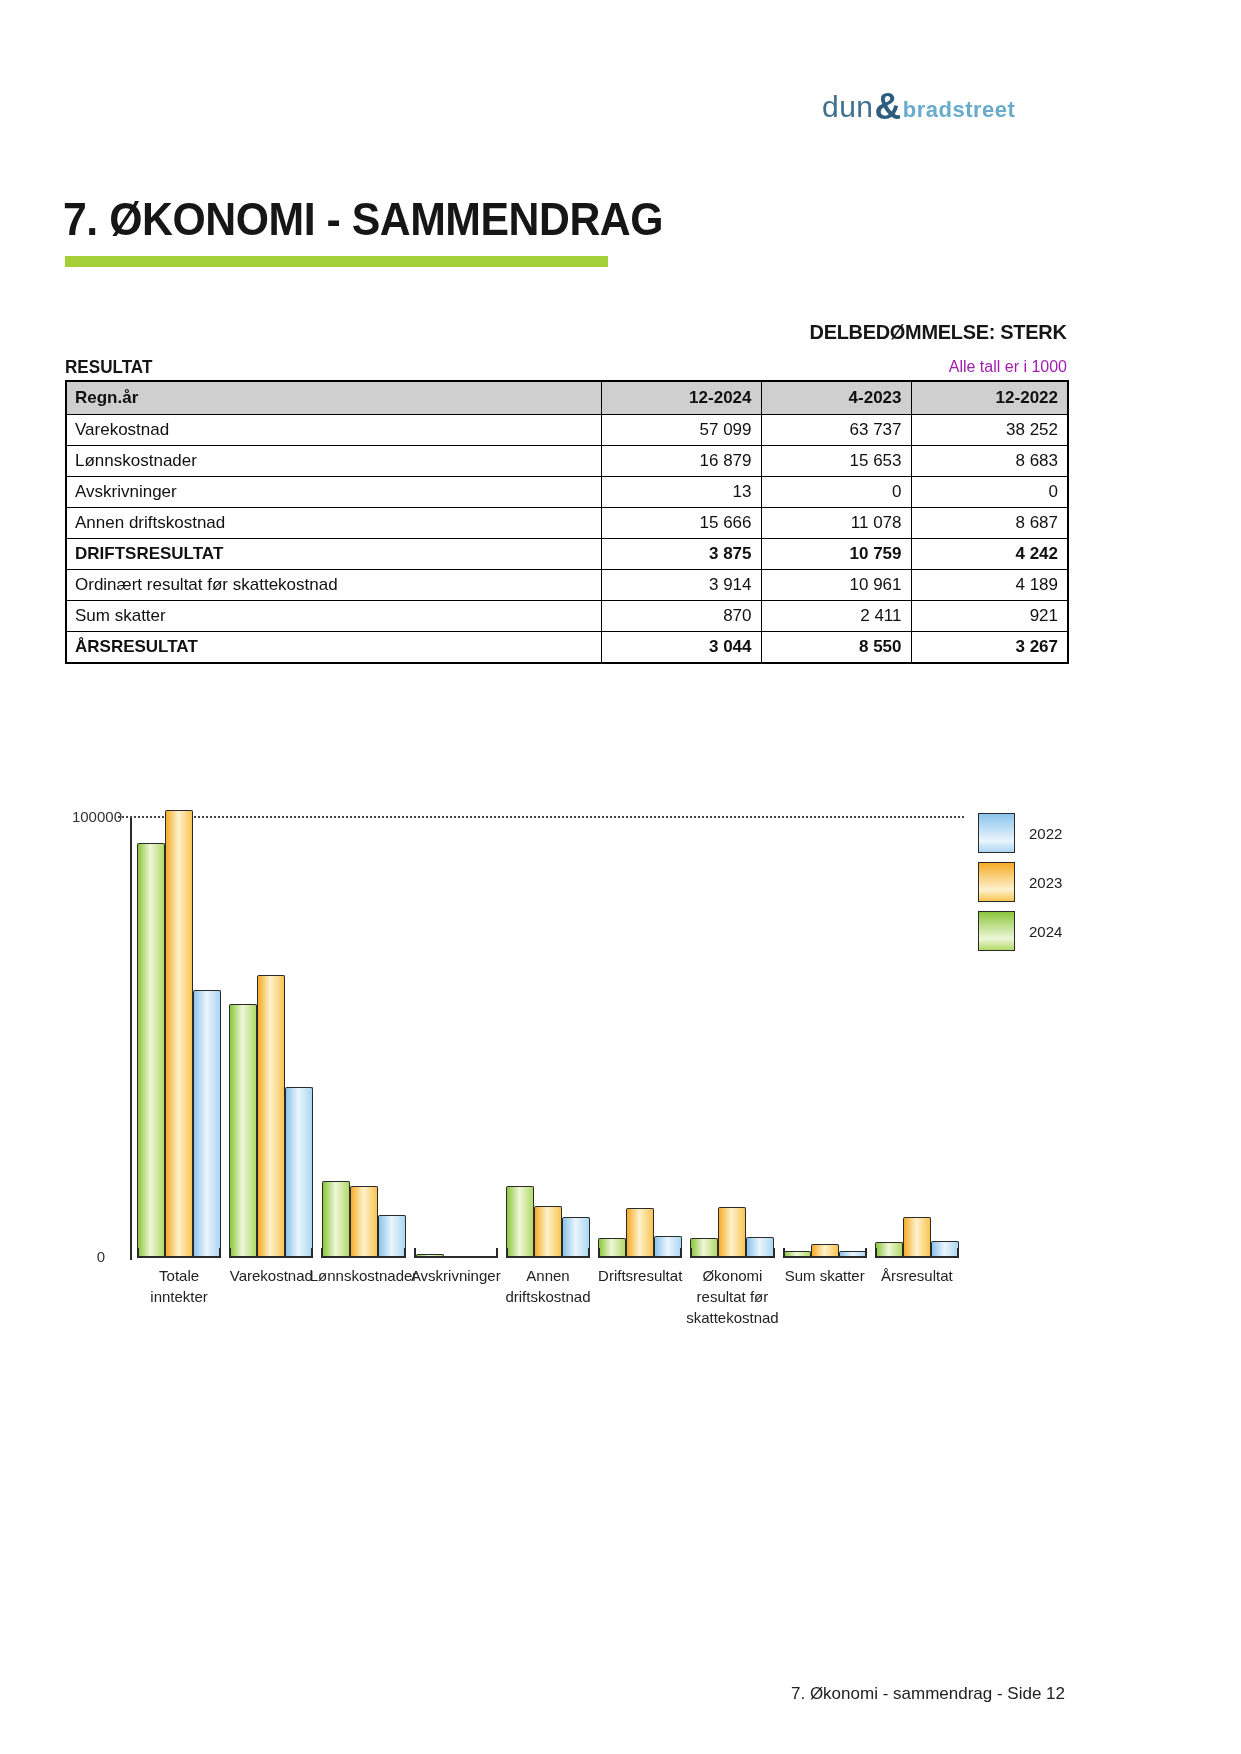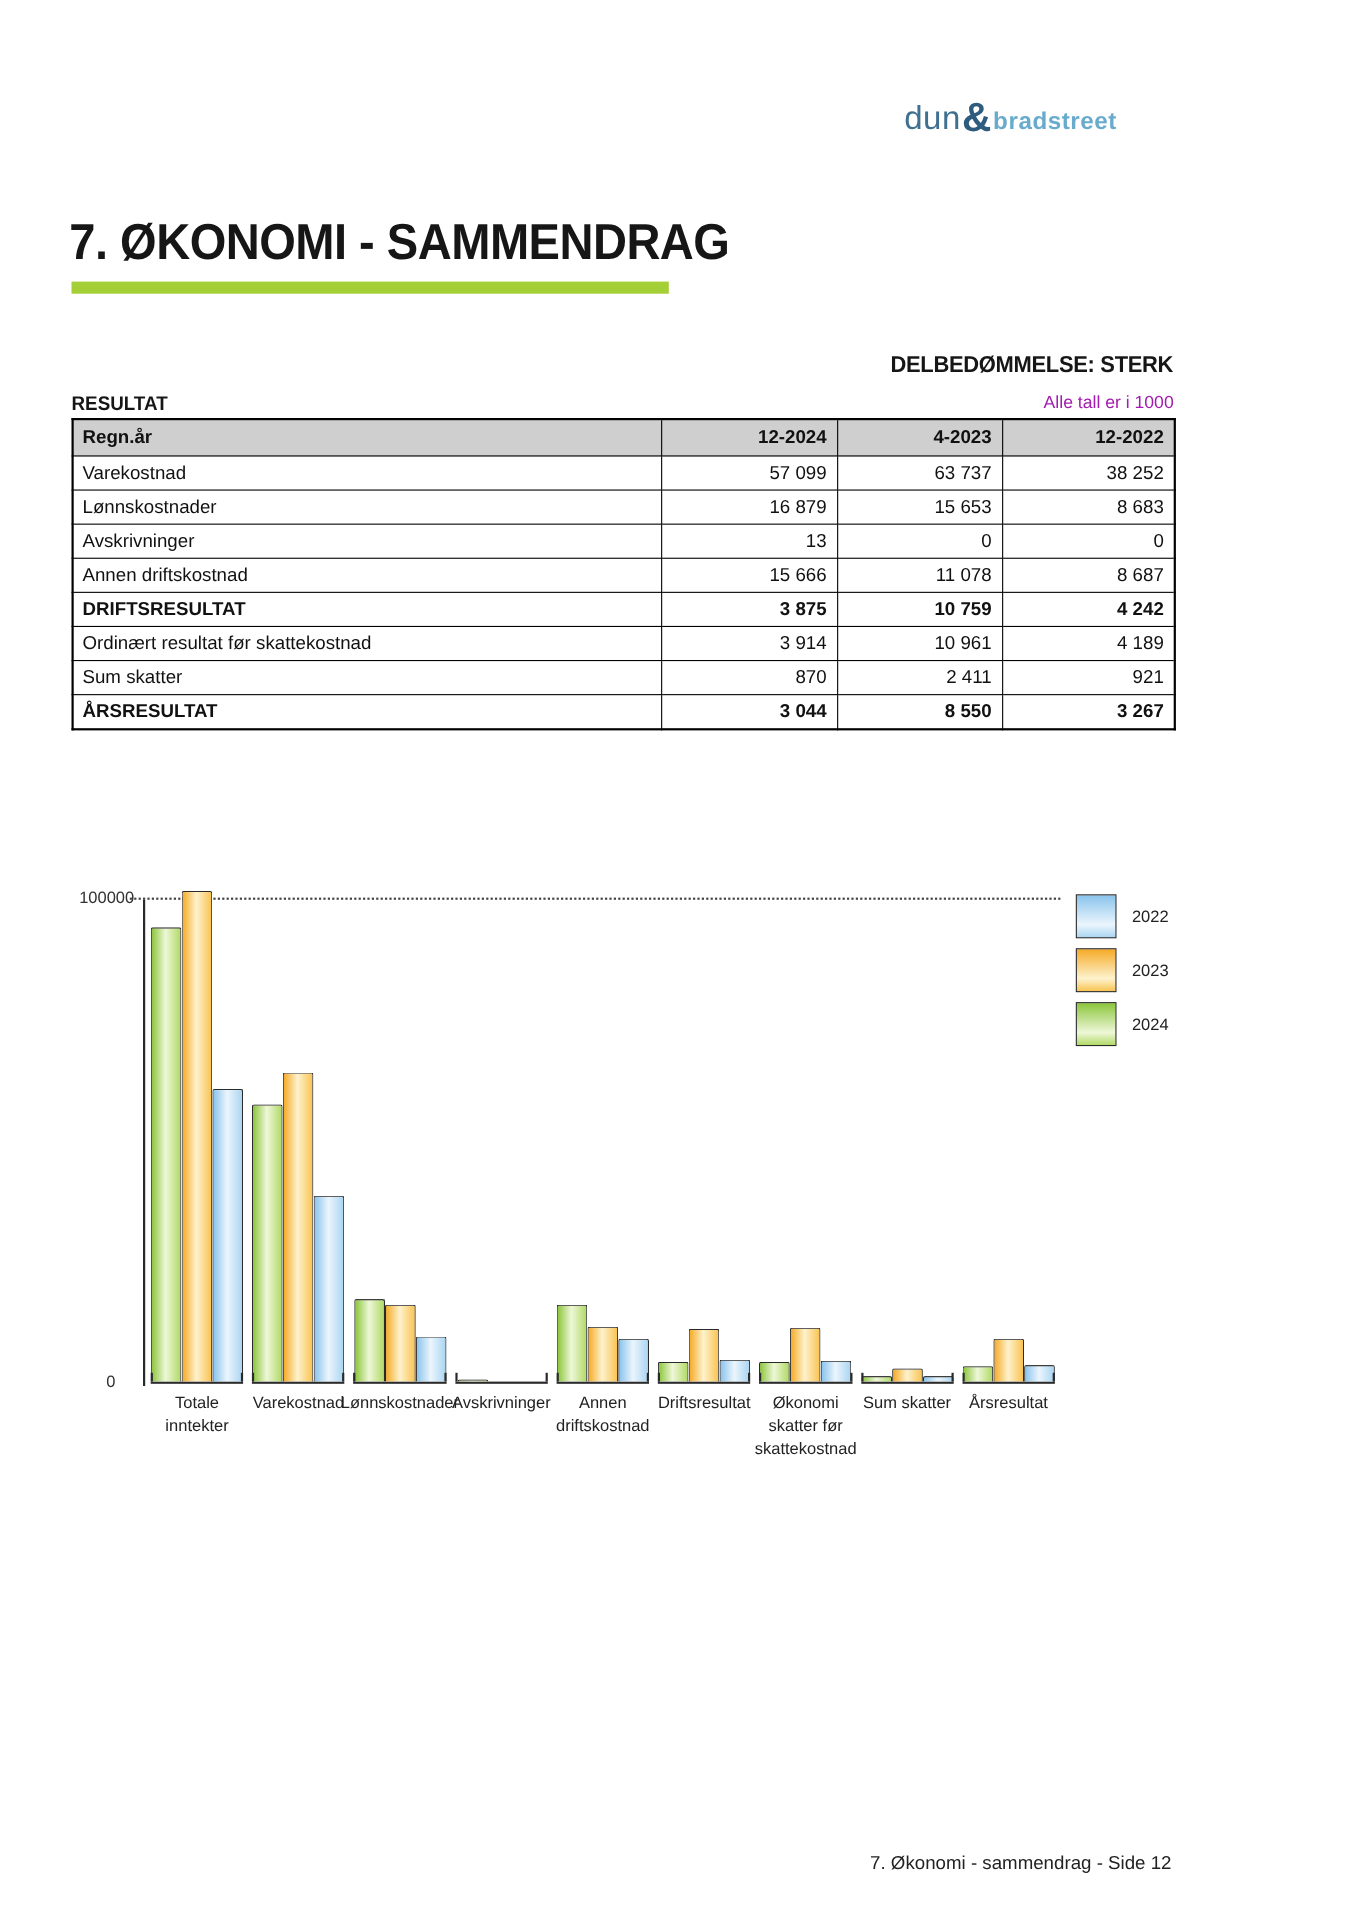--- a/index.html
+++ b/index.html
@@ -210,21 +210,21 @@
         </div>
       </div>
       <div class="chart-group">
         <div class="bar" style="height: 17px; background: linear-gradient(90deg, rgb(140, 198, 60) 0%, rgb(238, 247, 216) 48%, rgb(178, 218, 104) 100%);"></div>
         <div class="bar" style="height: 48px; background: linear-gradient(90deg, rgb(246, 171, 39) 0%, rgb(253, 242, 205) 48%, rgb(250, 196, 83) 100%);"></div>
         <div class="bar" style="height: 18px; background: linear-gradient(90deg, rgb(138, 196, 236) 0%, rgb(235, 245, 253) 48%, rgb(171, 214, 242) 100%);"></div>
         <div class="tick tick-l"></div>
         <div class="tick tick-r"></div>
         <div class="cat-label">
           <div>Økonomi</div>
-          <div>skatter før</div>
+          <div>resultat før</div>
           <div>skattekostnad</div>
         </div>
       </div>
       <div class="chart-group">
         <div class="bar" style="height: 4px; background: linear-gradient(90deg, rgb(140, 198, 60) 0%, rgb(238, 247, 216) 48%, rgb(178, 218, 104) 100%);"></div>
         <div class="bar" style="height: 11px; background: linear-gradient(90deg, rgb(246, 171, 39) 0%, rgb(253, 242, 205) 48%, rgb(250, 196, 83) 100%);"></div>
         <div class="bar" style="height: 4px; background: linear-gradient(90deg, rgb(138, 196, 236) 0%, rgb(235, 245, 253) 48%, rgb(171, 214, 242) 100%);"></div>
         <div class="tick tick-l"></div>
         <div class="tick tick-r"></div>
         <div class="cat-label">

